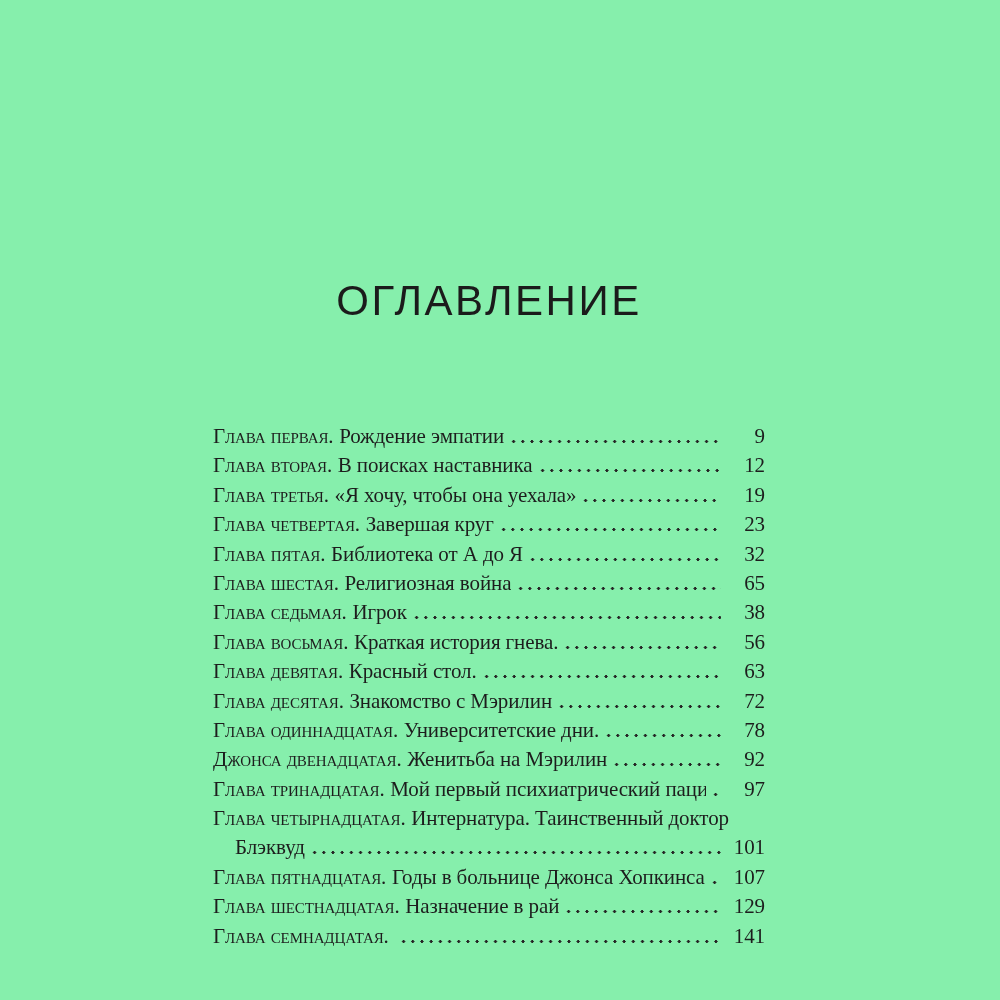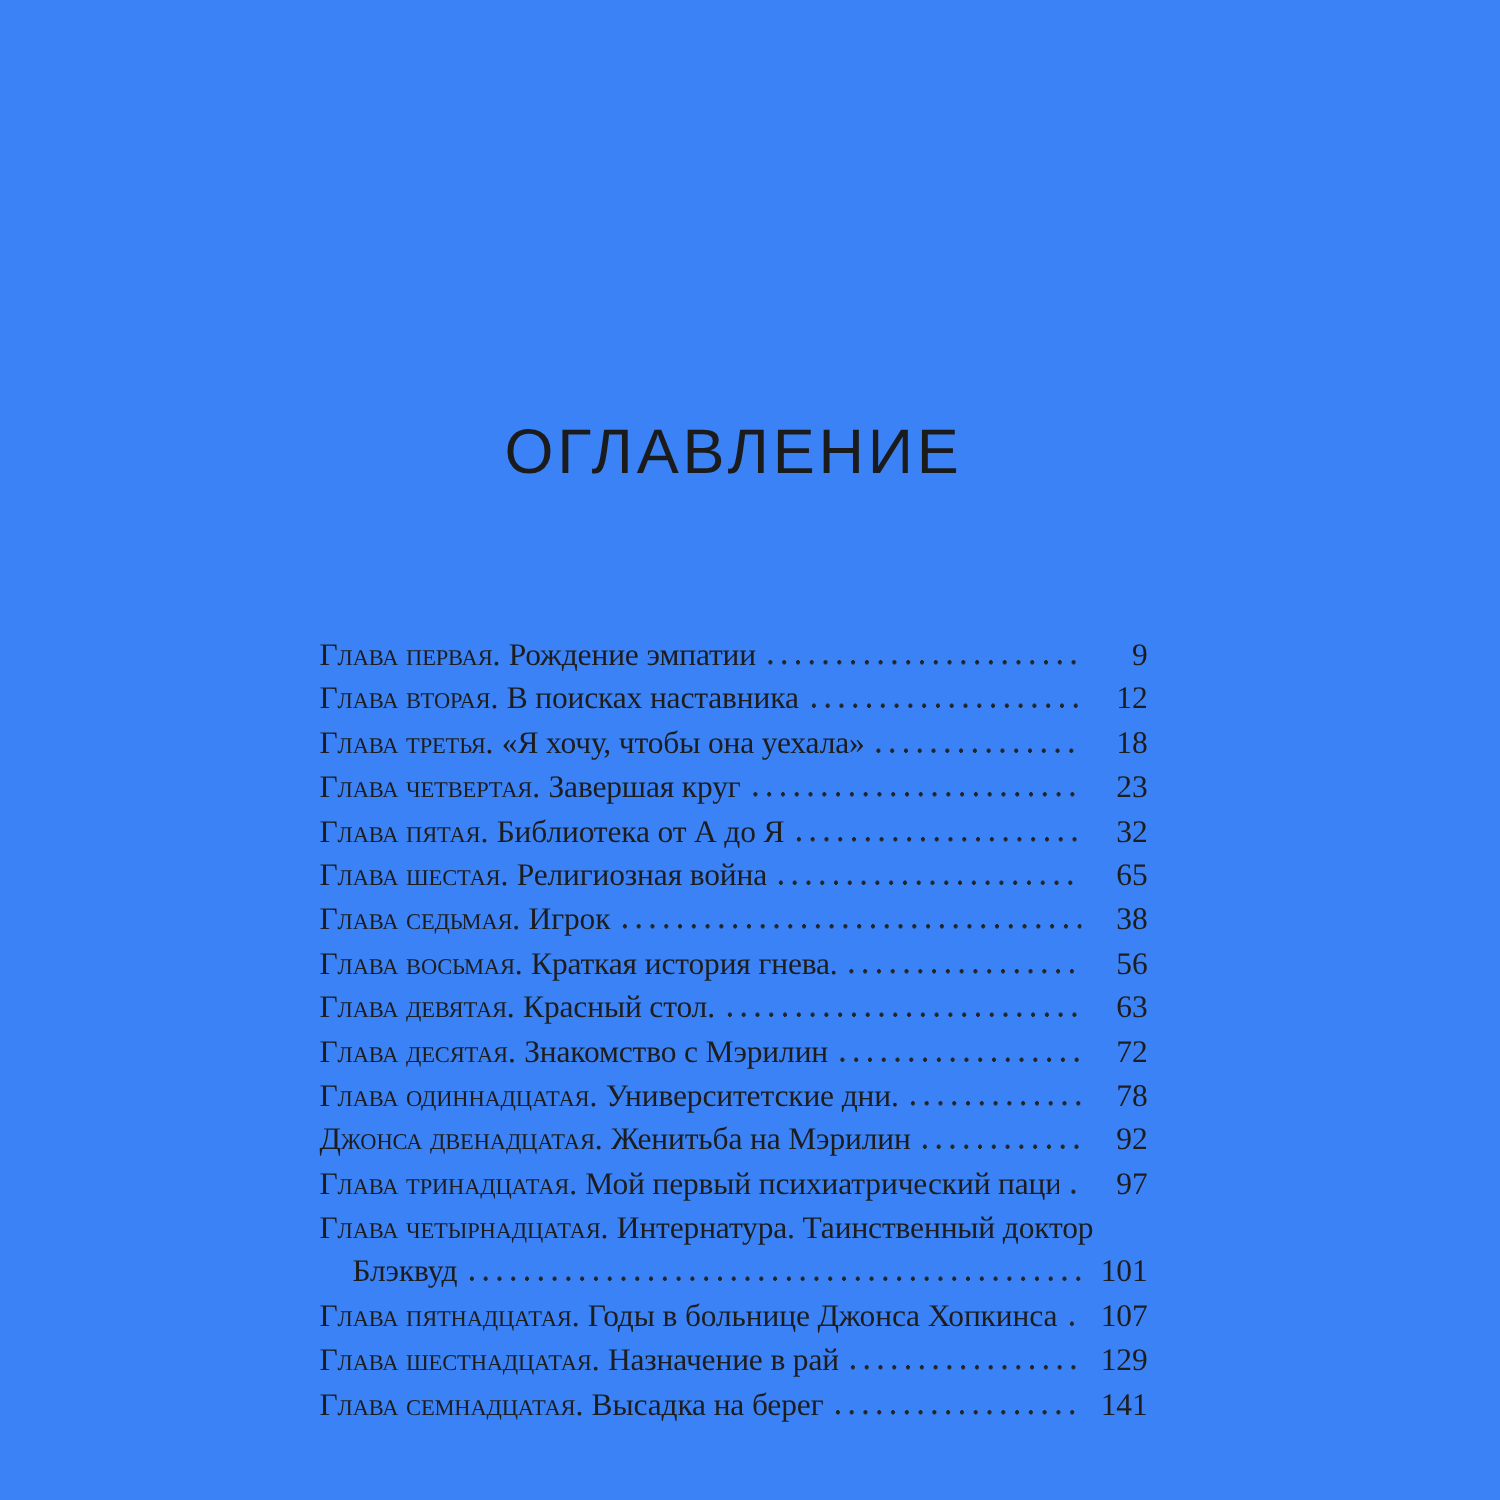--- a/index.html
+++ b/index.html
@@ -4,21 +4,21 @@
 <style>
   html, body {
     margin: 0;
     padding: 0;
     background: #ffffff;
   }
   .page {
     position: relative;
     width: 1000px;
     height: 1000px;
-    background: #3b82f6;
+    background: #86efac;
     color: #1d1d1d;
     font-family: "Liberation Serif", serif;
     overflow: hidden;
   }
   .page-title {
     position: absolute;
     top: 249px;
     left: 213px;
     width: 552px;
     text-align: center;
@@ -94,21 +94,21 @@
       <span class="chapter">Глава вторая.</span>
       <span class="title">В поисках наставника</span>
       <span class="leader"></span>
       <span class="pagenum">12</span>
     </div>
 
     <div class="toc-line">
       <span class="chapter">Глава третья.</span>
       <span class="title">«Я хочу, чтобы она уехала»</span>
       <span class="leader"></span>
-      <span class="pagenum">18</span>
+      <span class="pagenum">19</span>
     </div>
 
     <div class="toc-line">
       <span class="chapter">Глава четвертая.</span>
       <span class="title">Завершая круг</span>
       <span class="leader"></span>
       <span class="pagenum">23</span>
     </div>
 
     <div class="toc-line">
@@ -195,19 +195,18 @@
 
     <div class="toc-line">
       <span class="chapter">Глава шестнадцатая.</span>
       <span class="title">Назначение в рай</span>
       <span class="leader"></span>
       <span class="pagenum">129</span>
     </div>
 
     <div class="toc-line">
       <span class="chapter">Глава семнадцатая.</span>
-      <span class="title">Высадка на берег</span>
       <span class="leader"></span>
       <span class="pagenum">141</span>
     </div>
 
   </div>
 </div>
 
 </body></html>

